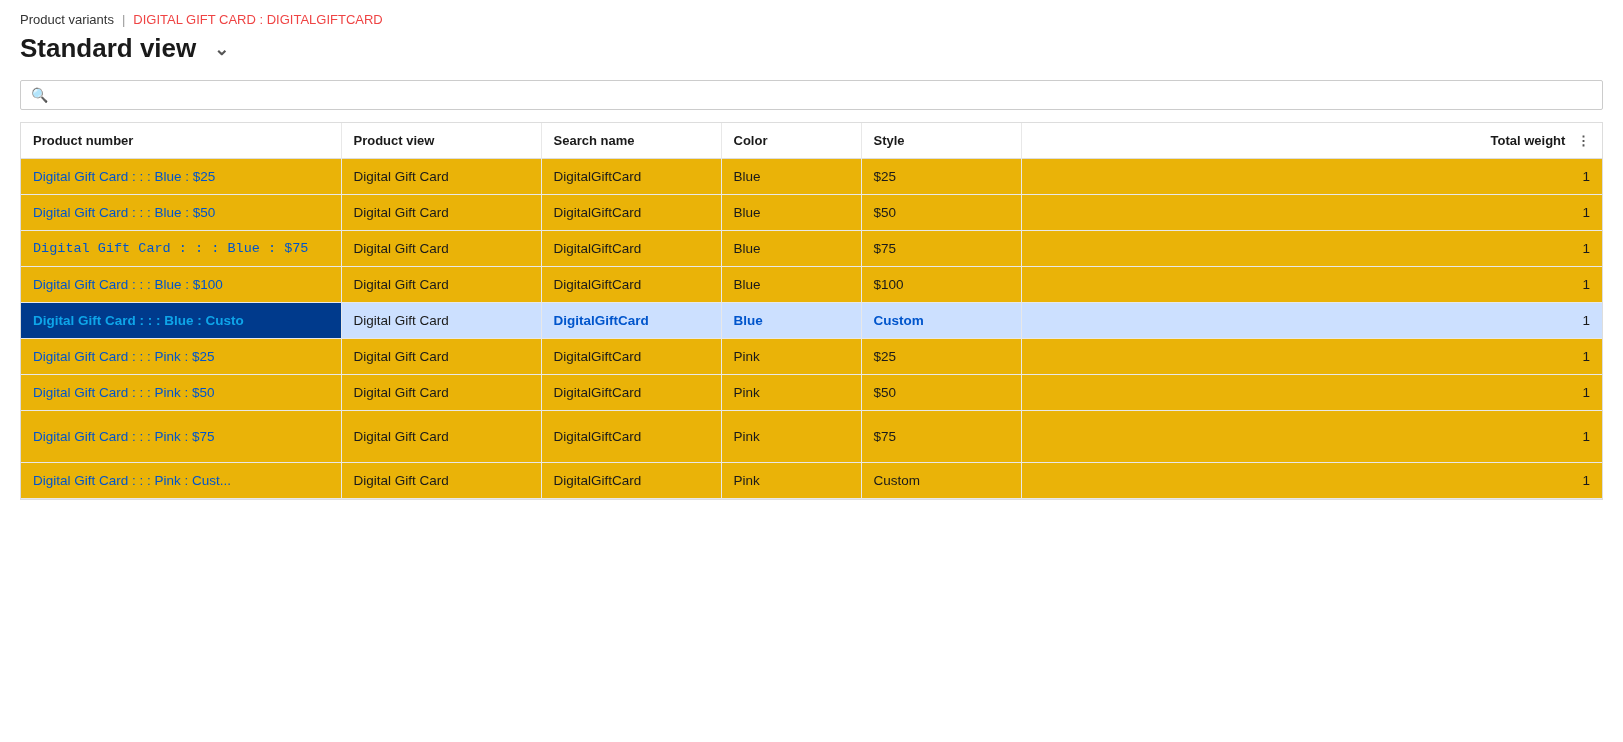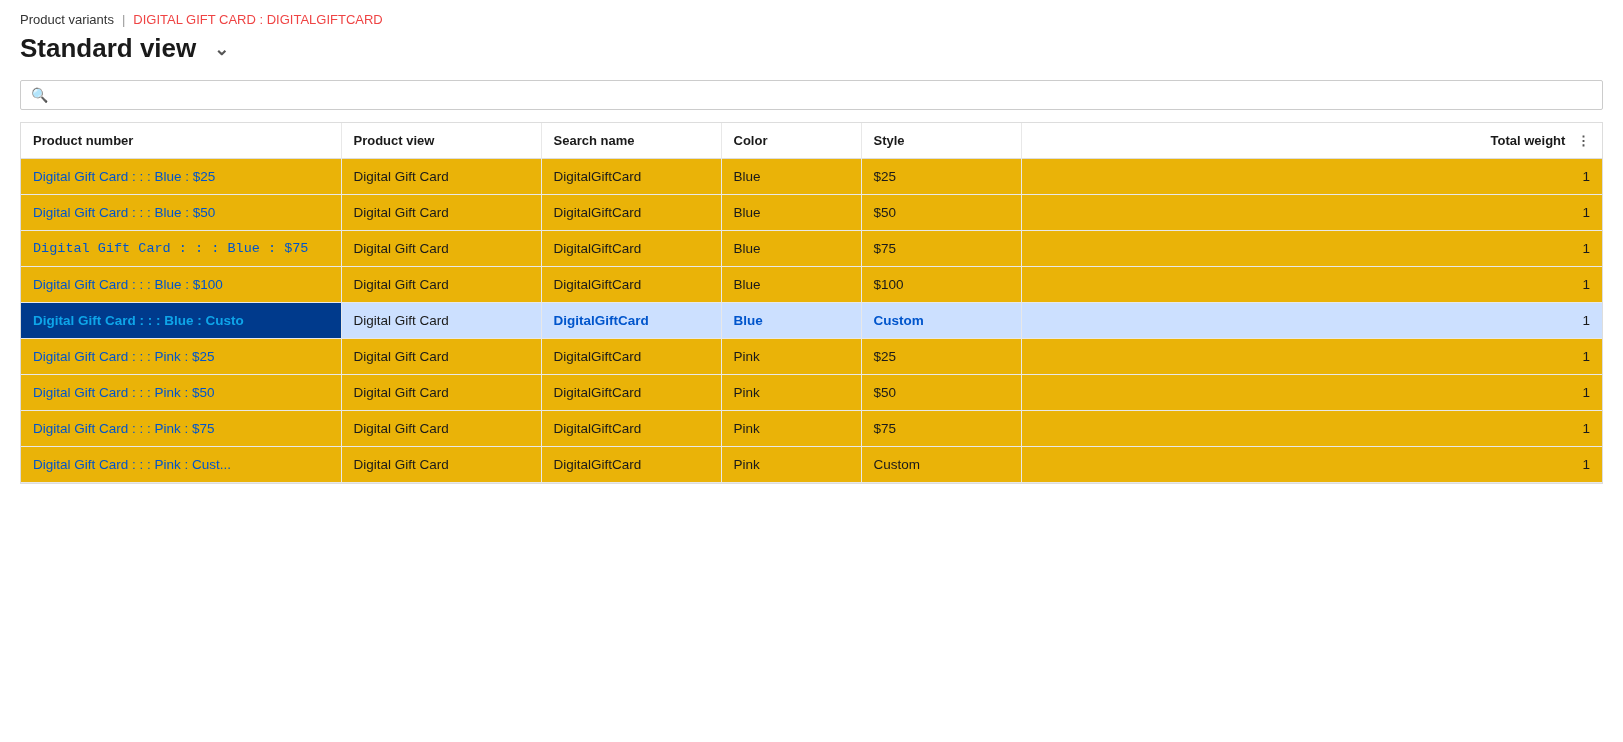--- a/index.html
+++ b/index.html
@@ -241,21 +241,21 @@
             <td style="padding: 10px 12px;">
               <a class="link-cell">Digital Gift Card : : : Pink : $50</a>
             </td>
             <td>Digital Gift Card</td>
             <td>DigitalGiftCard</td>
             <td>Pink</td>
             <td>$50</td>
             <td style="text-align: right;">1</td>
           </tr>
           <tr>
-            <td style="padding: 10px 12px; margin-top: 8px;">
+            <td style="padding: 18px 12px; margin-top: 8px;">
               <a class="link-cell">Digital Gift Card : : : Pink : $75</a>
             </td>
             <td>Digital Gift Card</td>
             <td>DigitalGiftCard</td>
             <td>Pink</td>
             <td>$75</td>
             <td style="text-align: right;">1</td>
           </tr>
           <tr>
             <td style="padding: 10px 12px;">

